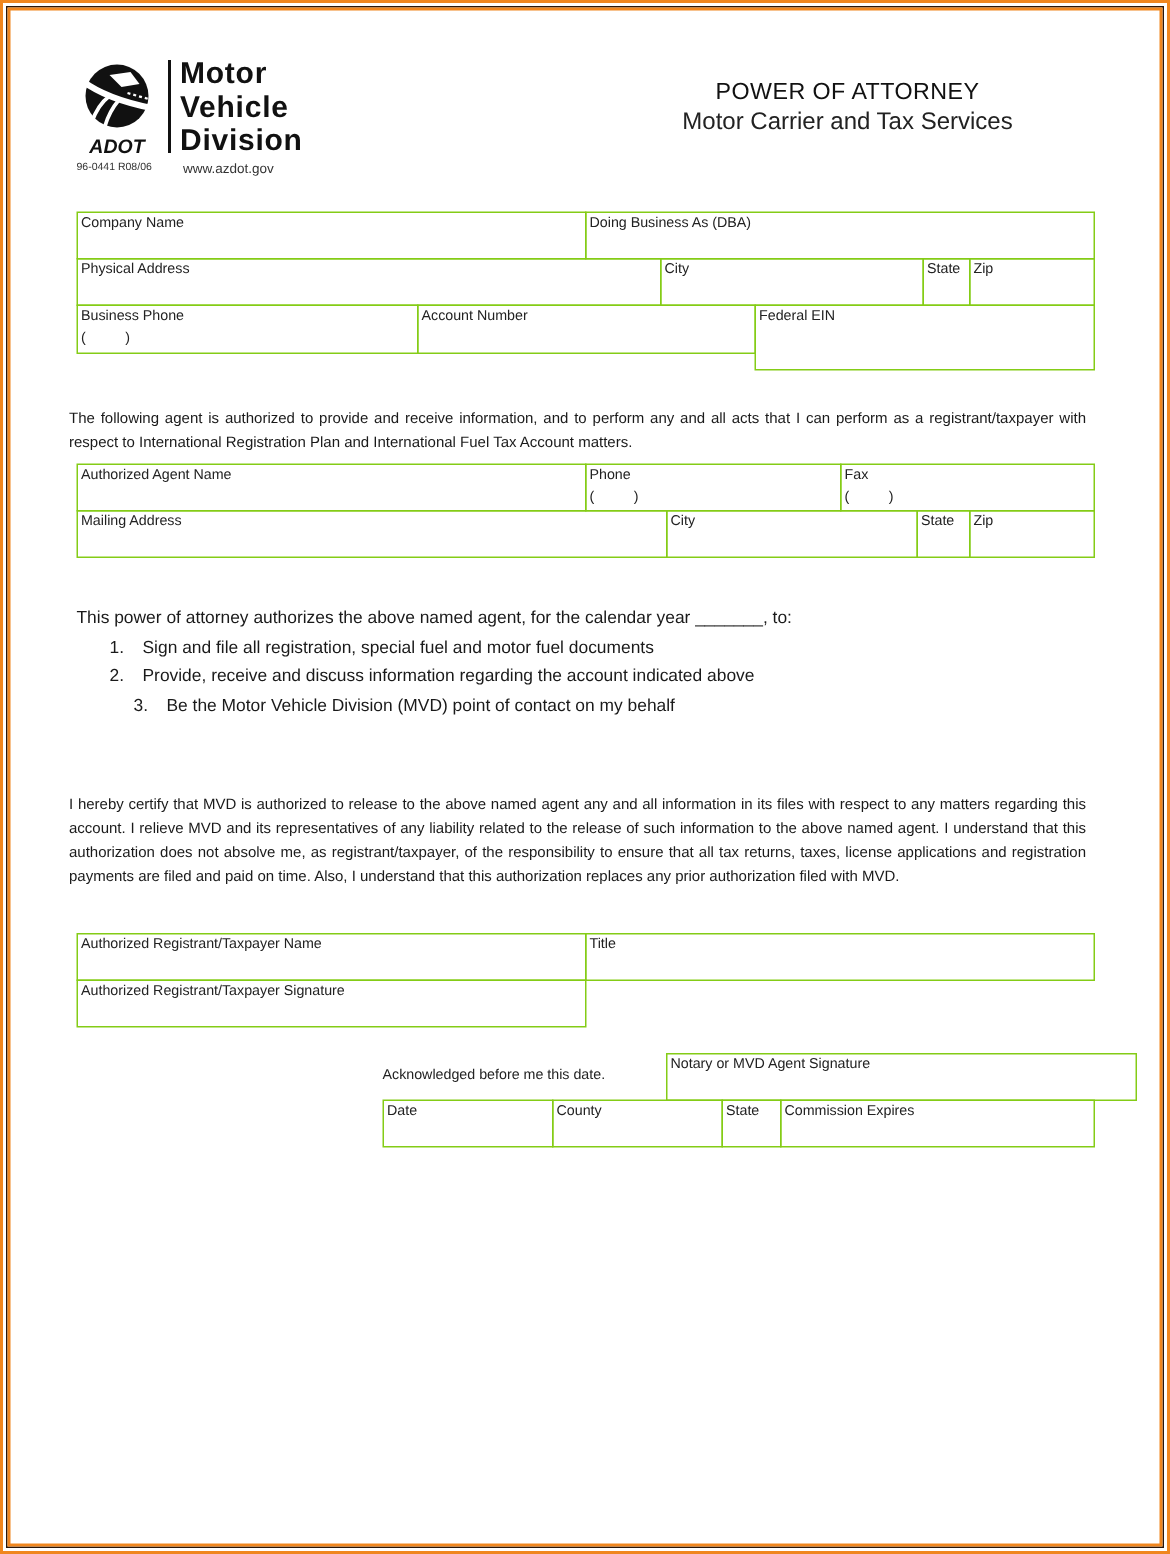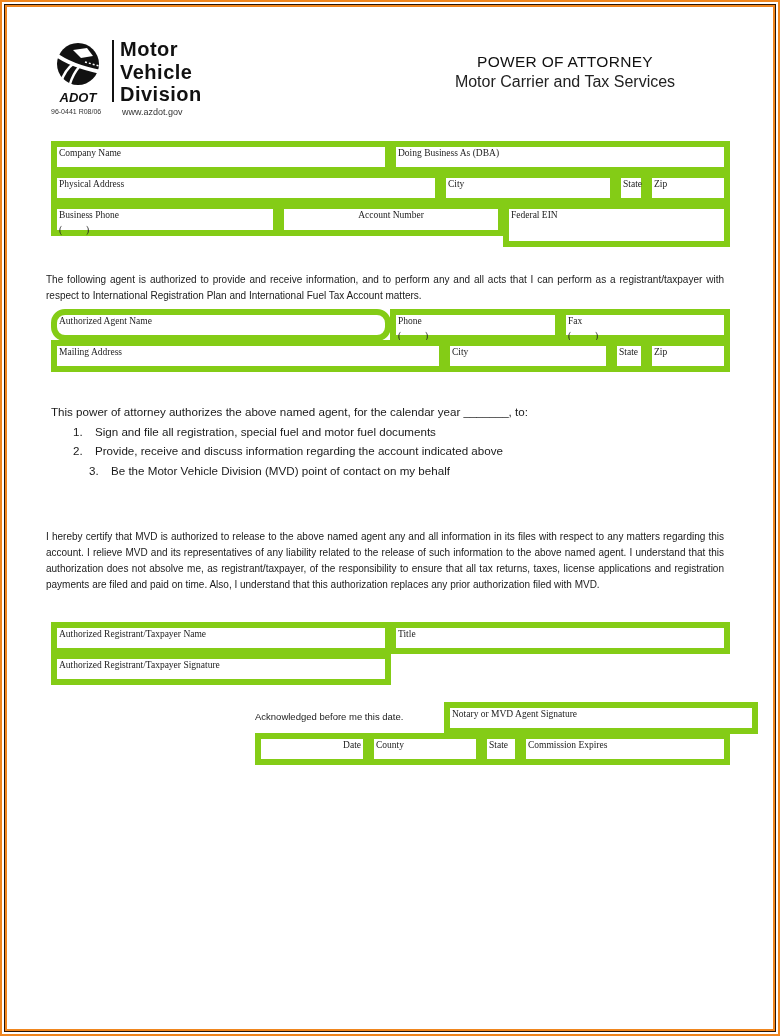--- a/index.html
+++ b/index.html
@@ -33,24 +33,23 @@
   }
   .form-code { left: 51px; top: 108px; font-size: 7px; color: #333; }
   .website { left: 122px; top: 107px; font-size: 9px; color: #333; }
 
   .title { left: 440px; top: 53px; width: 250px; text-align: center; font-weight: normal; font-size: 15.5px; letter-spacing: 0.3px; color: #111; }
   .subtitle { left: 440px; top: 73px; width: 250px; text-align: center; font-size: 16px; color: #222; }
 
   
   .cell {
     position: absolute; box-sizing: border-box;
-    border: 6px solid #84cc16;
+    border: 1px solid #84cc16;
     font-size: 9.5px; color: #222; padding: 1px 2px;
     line-height: 11px;
-    font-family: Liberation Serif, serif;
   }
   .cell .sub { display: block; margin-top: 4px; font-size: 9.5px; }
   .para {
     position: absolute; left: 46px; width: 678px; font-size: 10px; line-height: 16px;
     text-align: justify; color: #1a1a1a; margin-top: 18px;
   }
   .list-item { position: absolute; left: 73px; font-size: 11.6px; line-height: 16px; color: #1a1a1a; }
   .list-item .num { display: inline-block; width: 22px; }
   .ack { left: 255px; top: 711px; font-size: 9.5px; color: #222; }
 </style>
@@ -100,30 +99,30 @@
 <div class="cell" style="left:615px;top:172px;width:32px;height:32px;">
   <span>State</span>
 </div>
 <div class="cell" style="left:646px;top:172px;width:84px;height:32px;">
   <span>Zip</span>
 </div>
 <div class="cell" style="left:51px;top:203px;width:228px;height:33px;">
   <span>Business Phone</span>
   <span class="sub" style="white-space:pre;">(          )</span>
 </div>
-<div class="cell" style="left:278px;top:203px;width:226px;height:33px;text-align:center;">
+<div class="cell" style="left:278px;top:203px;width:226px;height:33px;">
   <span>Account Number</span>
 </div>
 <div class="cell" style="left:503px;top:203px;width:227px;height:44px;">
   <span>Federal EIN</span>
 </div>
 
 <div class="para" style="top:254px;">The following agent is authorized to provide and receive information, and to perform any and all acts that I can perform as a registrant/taxpayer with respect to International Registration Plan and International Fuel Tax Account matters.</div>
 
-<div class="cell" style="left:51px;top:309px;width:340px;height:32px;border-radius:14px;">
+<div class="cell" style="left:51px;top:309px;width:340px;height:32px;">
   <span>Authorized Agent Name</span>
 </div>
 <div class="cell" style="left:390px;top:309px;width:171px;height:32px;">
   <span>Phone</span>
   <span class="sub" style="white-space:pre;">(          )</span>
 </div>
 <div class="cell" style="left:560px;top:309px;width:170px;height:32px;">
   <span>Fax</span>
   <span class="sub" style="white-space:pre;">(          )</span>
 </div>
@@ -160,21 +159,21 @@
   <span>Title</span>
 </div>
 <div class="cell" style="left:51px;top:653px;width:340px;height:32px;">
   <span>Authorized Registrant/Taxpayer Signature</span>
 </div>
 
 <div class="abs ack">Acknowledged before me this date.</div>
 <div class="cell" style="left:444px;top:702px;width:314px;height:32px;">
   <span>Notary or MVD Agent Signature</span>
 </div>
-<div class="cell" style="left:255px;top:733px;width:114px;height:32px;text-align:right;">
+<div class="cell" style="left:255px;top:733px;width:114px;height:32px;">
   <span>Date</span>
 </div>
 <div class="cell" style="left:368px;top:733px;width:114px;height:32px;">
   <span>County</span>
 </div>
 <div class="cell" style="left:481px;top:733px;width:40px;height:32px;">
   <span>State</span>
 </div>
 <div class="cell" style="left:520px;top:733px;width:210px;height:32px;">
   <span>Commission Expires</span>

